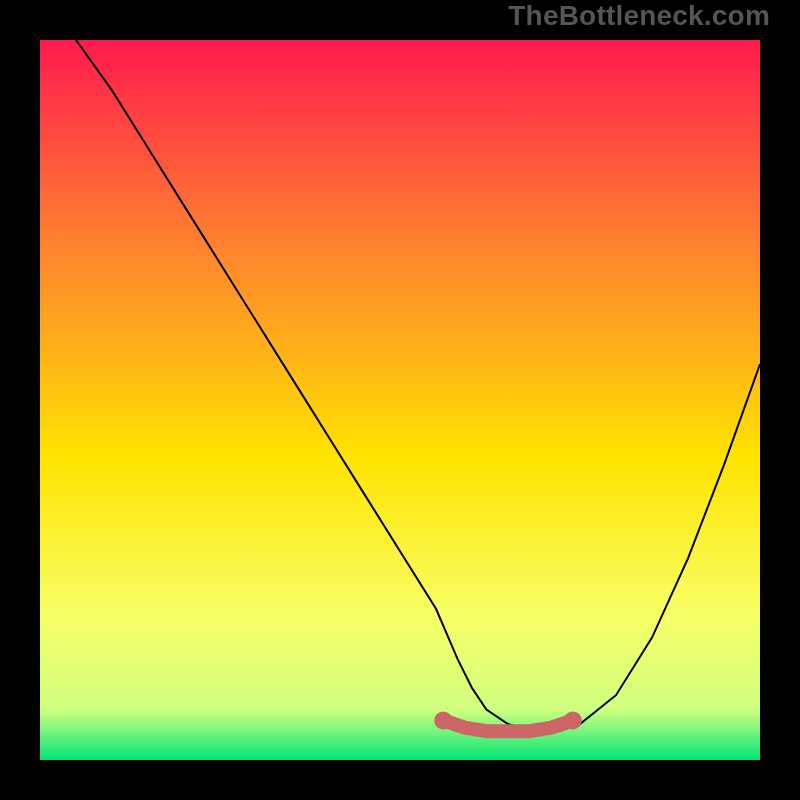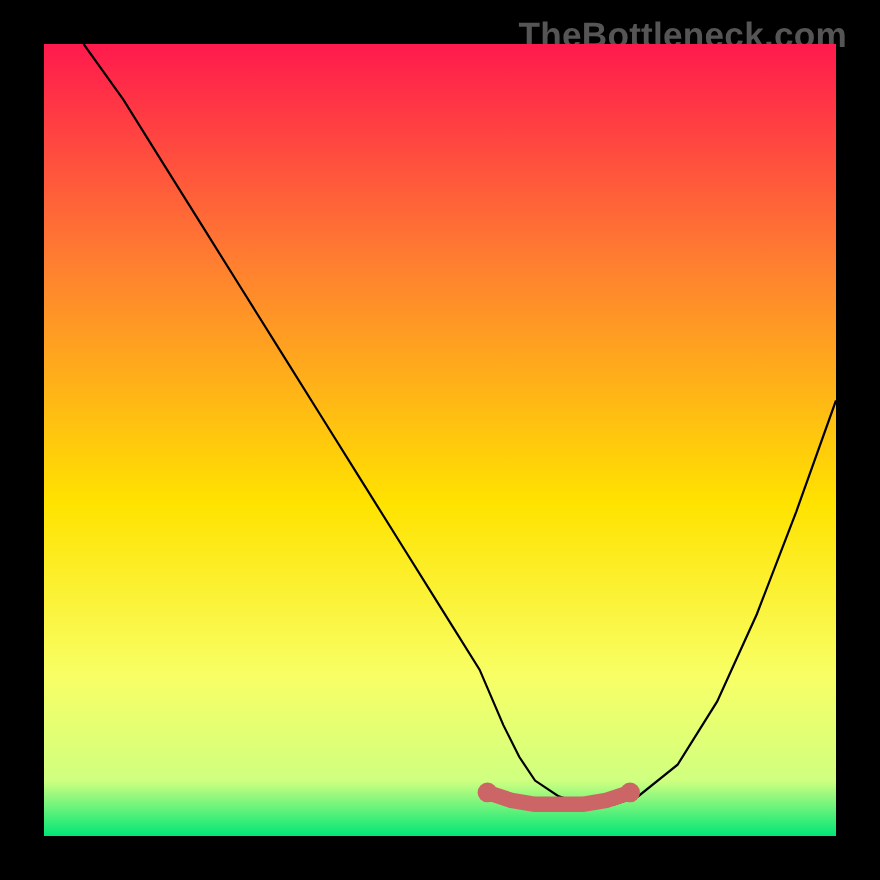--- a/index.html
+++ b/index.html
@@ -19,24 +19,24 @@
   }
   .plot-area {
     position: absolute;
     left: 40px;
     top: 40px;
     width: 720px;
     height: 720px;
   }
   .watermark {
     position: absolute;
-    top: 14px;
+    top: 0;
     right: 30px;
     color: #555;
-    font-size: 32px;
+    font-size: 28px;
     font-weight: 600;
     letter-spacing: 0.2px;
   }
 </style>
 </head>
 <body>
 
 <div class="frame">
   <div class="watermark">TheBottleneck.com</div>
   <svg class="plot-area" viewBox="0 0 720 720" preserveAspectRatio="none">

